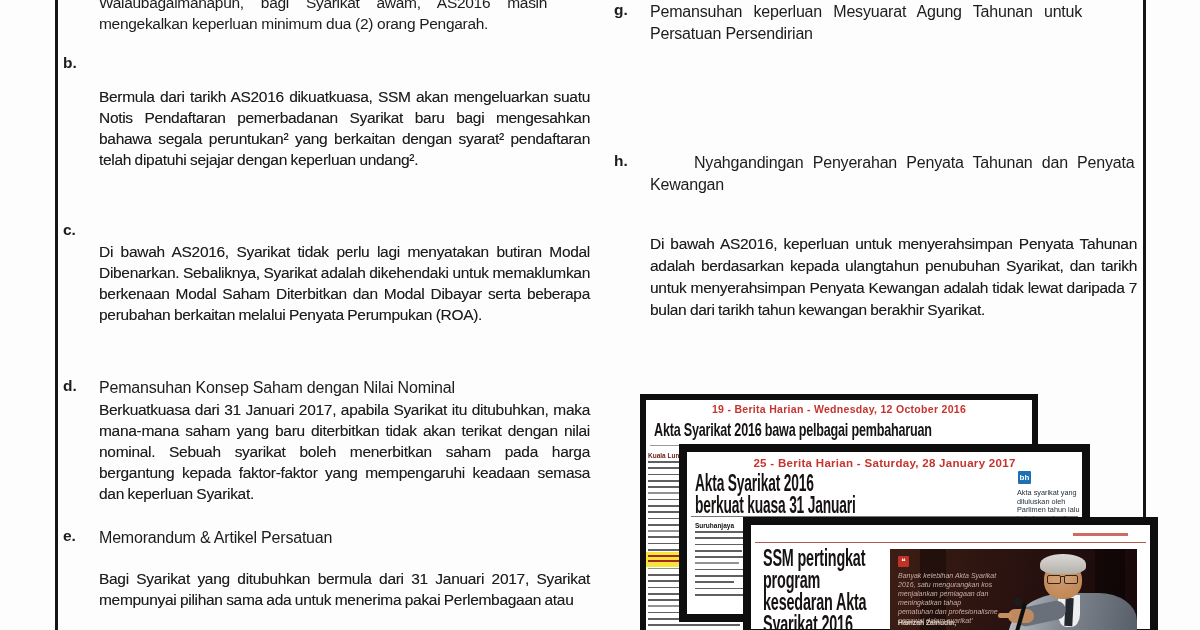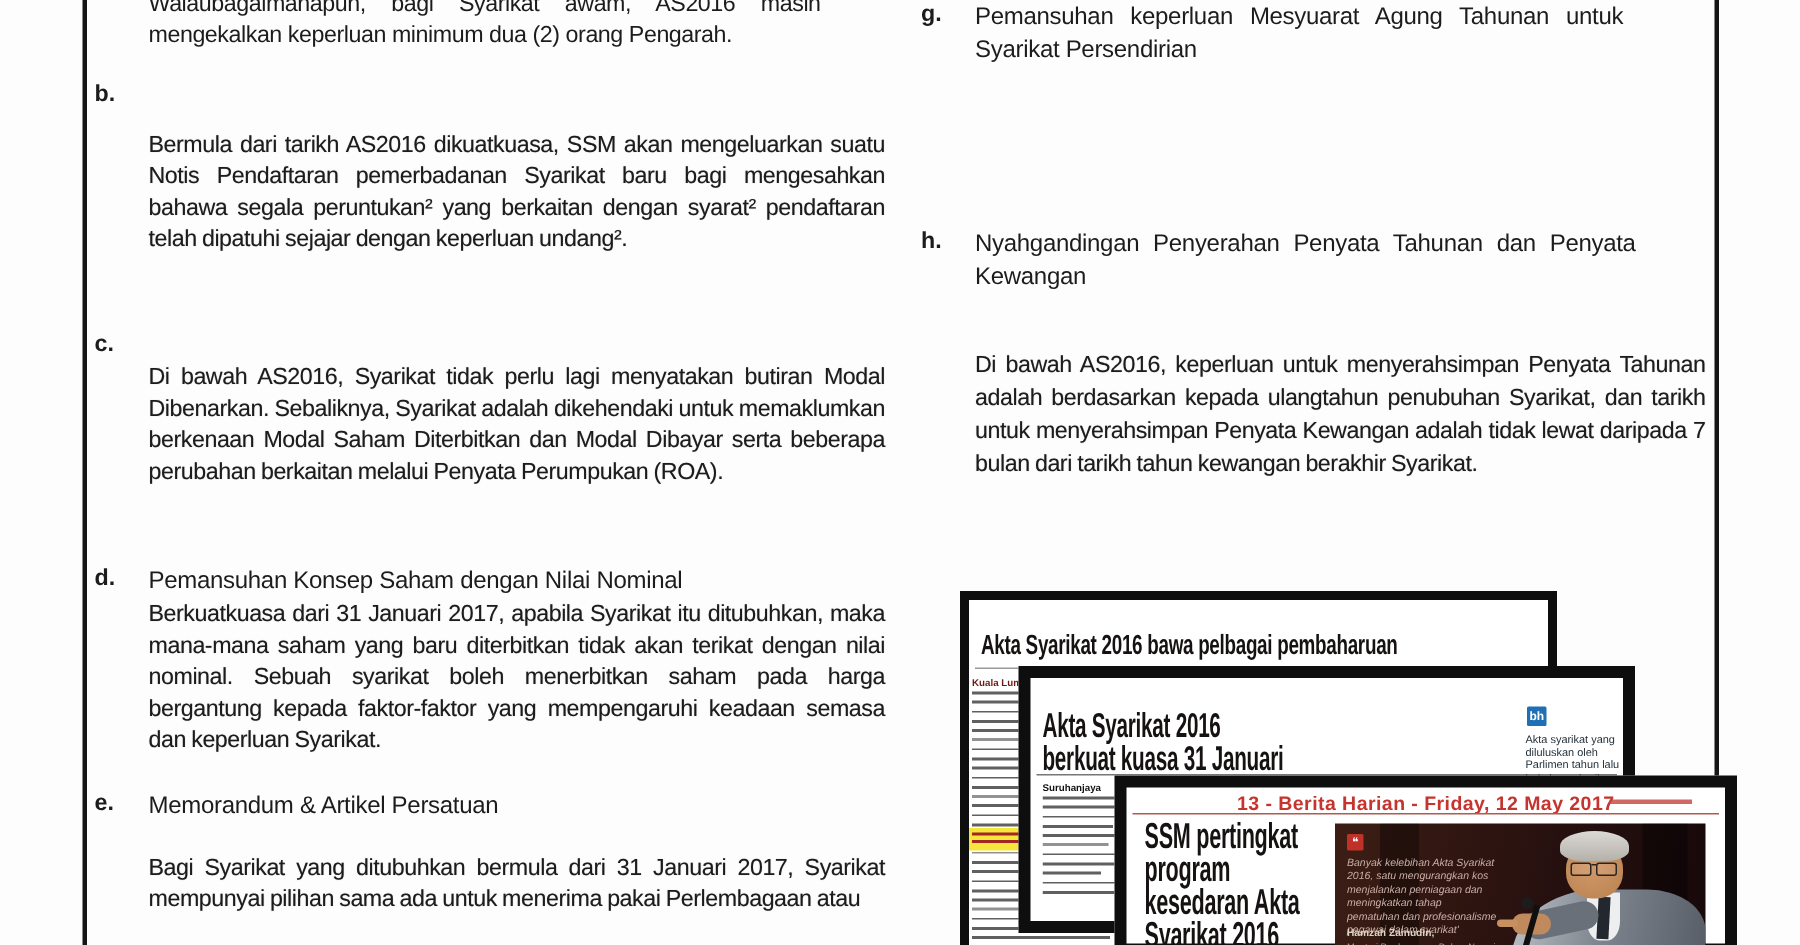--- a/index.html
+++ b/index.html
@@ -10,21 +10,21 @@
   .vrule-right{left:1143px;}
 
   
   .sec{position:absolute;width:491px;z-index:2;}
   .col-left .sec{left:99px;}
   .col-right .sec{left:650px;width:487px;}
   .letter{position:absolute;left:-36px;top:0;font-weight:700;font-size:15.5px;}
   .tline{white-space:nowrap;font-weight:400;font-size:16px;line-height:22px;letter-spacing:-.2px;}
   .st-e{word-spacing:2px;}
   .st-g{word-spacing:7px;}
-  .st-h{word-spacing:5px;}
+  .st-h{word-spacing:5px;margin-left:44px;}
   .body{margin:0;font-size:15.5px;line-height:21px;letter-spacing:-.3px;word-spacing:-.5px;
         text-align:justify;text-shadow:0 0 .6px rgba(40,40,40,.45);}
   .intro{position:absolute;left:99px;top:-8px;width:491px;z-index:2;}
   .iline{white-space:nowrap;font-size:15.5px;line-height:21px;letter-spacing:-.3px;}
   .iline.st{word-spacing:13px;}
 
   
   .clip{position:absolute;background:#fff;border:7px solid #0e0e0e;box-sizing:border-box;}
   .clip1{left:640px;top:394px;width:398px;height:245px;z-index:5;border-width:6px;}
   .clip2{left:679px;top:444px;width:411px;height:178px;z-index:6;border-width:8px;}
@@ -129,32 +129,33 @@
       <span class="letter">e.</span>
       <div class="tline">Memorandum &amp; Artikel Persatuan</div>
       <p class="body" style="margin-top:19px">Bagi Syarikat yang ditubuhkan bermula dari 31 Januari 2017, Syarikat mempunyai pilihan sama ada untuk menerima pakai Perlembagaan atau</p>
     </div>
   </div>
 
   <div class="col-right">
     <div class="sec" style="top:1px">
       <span class="letter">g.</span>
       <div class="tline st-g">Pemansuhan keperluan Mesyuarat Agung Tahunan untuk</div>
-      <div class="tline">Syarikat Persendirian</div>
+      <div class="tline">Persatuan Persendirian</div>
     </div>
 
     <div class="sec" style="top:152px">
       <span class="letter">h.</span>
       <div class="tline st-h">Nyahgandingan Penyerahan Penyata Tahunan dan Penyata</div>
       <div class="tline">Kewangan</div>
       <p class="body" style="margin-top:37px;line-height:22px">Di bawah AS2016, keperluan untuk menyerahsimpan Penyata Tahunan adalah berdasarkan kepada ulangtahun penubuhan Syarikat, dan tarikh untuk menyerahsimpan Penyata Kewangan adalah tidak lewat daripada 7 bulan dari tarikh tahun kewangan berakhir Syarikat.</p>
     </div>
   </div>
 
   <div class="clip clip1">
+    <div class="dateline">19 - Berita Harian - Wednesday, 12 October 2016</div>
     <div class="headline">Akta Syarikat 2016 bawa pelbagai pembaharuan</div>
     <div class="hrule"></div>
     <div class="credit"></div>
     <div class="microcol c1col">
       <span class="lead">Kuala Lum</span>
     <i class="ml" style="width: 100%; opacity: 0.88;"></i>
         <i class="ml" style="width: 97%; opacity: 0.88;"></i>
         <i class="ml" style="width: 100%; opacity: 0.88;"></i>
         <i class="ml" style="width: 93%; opacity: 0.88;"></i>
         <i class="ml" style="width: 100%; opacity: 0.88;"></i>
@@ -181,20 +182,21 @@
         <i class="ml" style="width: 91%; opacity: 0.88;"></i>
         <i class="ml" style="width: 100%; opacity: 0.88;"></i>
       </div>
     <div class="hl">
         <i></i>
         <i></i>
       </div>
   </div>
 
   <div class="clip clip2">
+    <div class="dateline">25 - Berita Harian - Saturday, 28 January 2017</div>
     <div class="headblock">
       <div class="h2line">Akta Syarikat 2016</div>
       <div class="h2line">berkuat kuasa 31 Januari</div>
     </div>
     <div class="hrule"></div>
     <div class="microcol c2col">
       <span class="lead">Suruhanjaya</span>
     <i class="ml" style="width: 100%; opacity: 0.88;"></i>
         <i class="ml" style="width: 97%; opacity: 0.88;"></i>
         <i class="ml" style="width: 100%; opacity: 0.88;"></i>
@@ -206,21 +208,20 @@
         <i class="ml" style="width: 78%; opacity: 0.88;"></i>
         <i class="ml" style="width: 100%; opacity: 0.88;"></i>
         <i class="ml" style="width: 95%; opacity: 0.88;"></i>
       </div>
 
     <div class="bh-icon">bh</div>
     <div class="sidebar-caption">Akta syarikat yang diluluskan oleh Parlimen tahun lalu bakal memberikan</div>
   </div>
 
   <div class="clip clip3">
-    <div class="dateline">13 - Berita Harian - Friday, 12 May 2017</div>
     <div class="credit"></div>
     <div class="hrule"></div>
     <div class="headblock">
       <div class="h2line">SSM pertingkat</div>
       <div class="h2line">program</div>
       <div class="h2line">kesedaran Akta</div>
       <div class="h2line">Syarikat 2016</div>
     </div>
     <div class="photo">
       <div class="band" style="left:30px;width:26px"></div>

